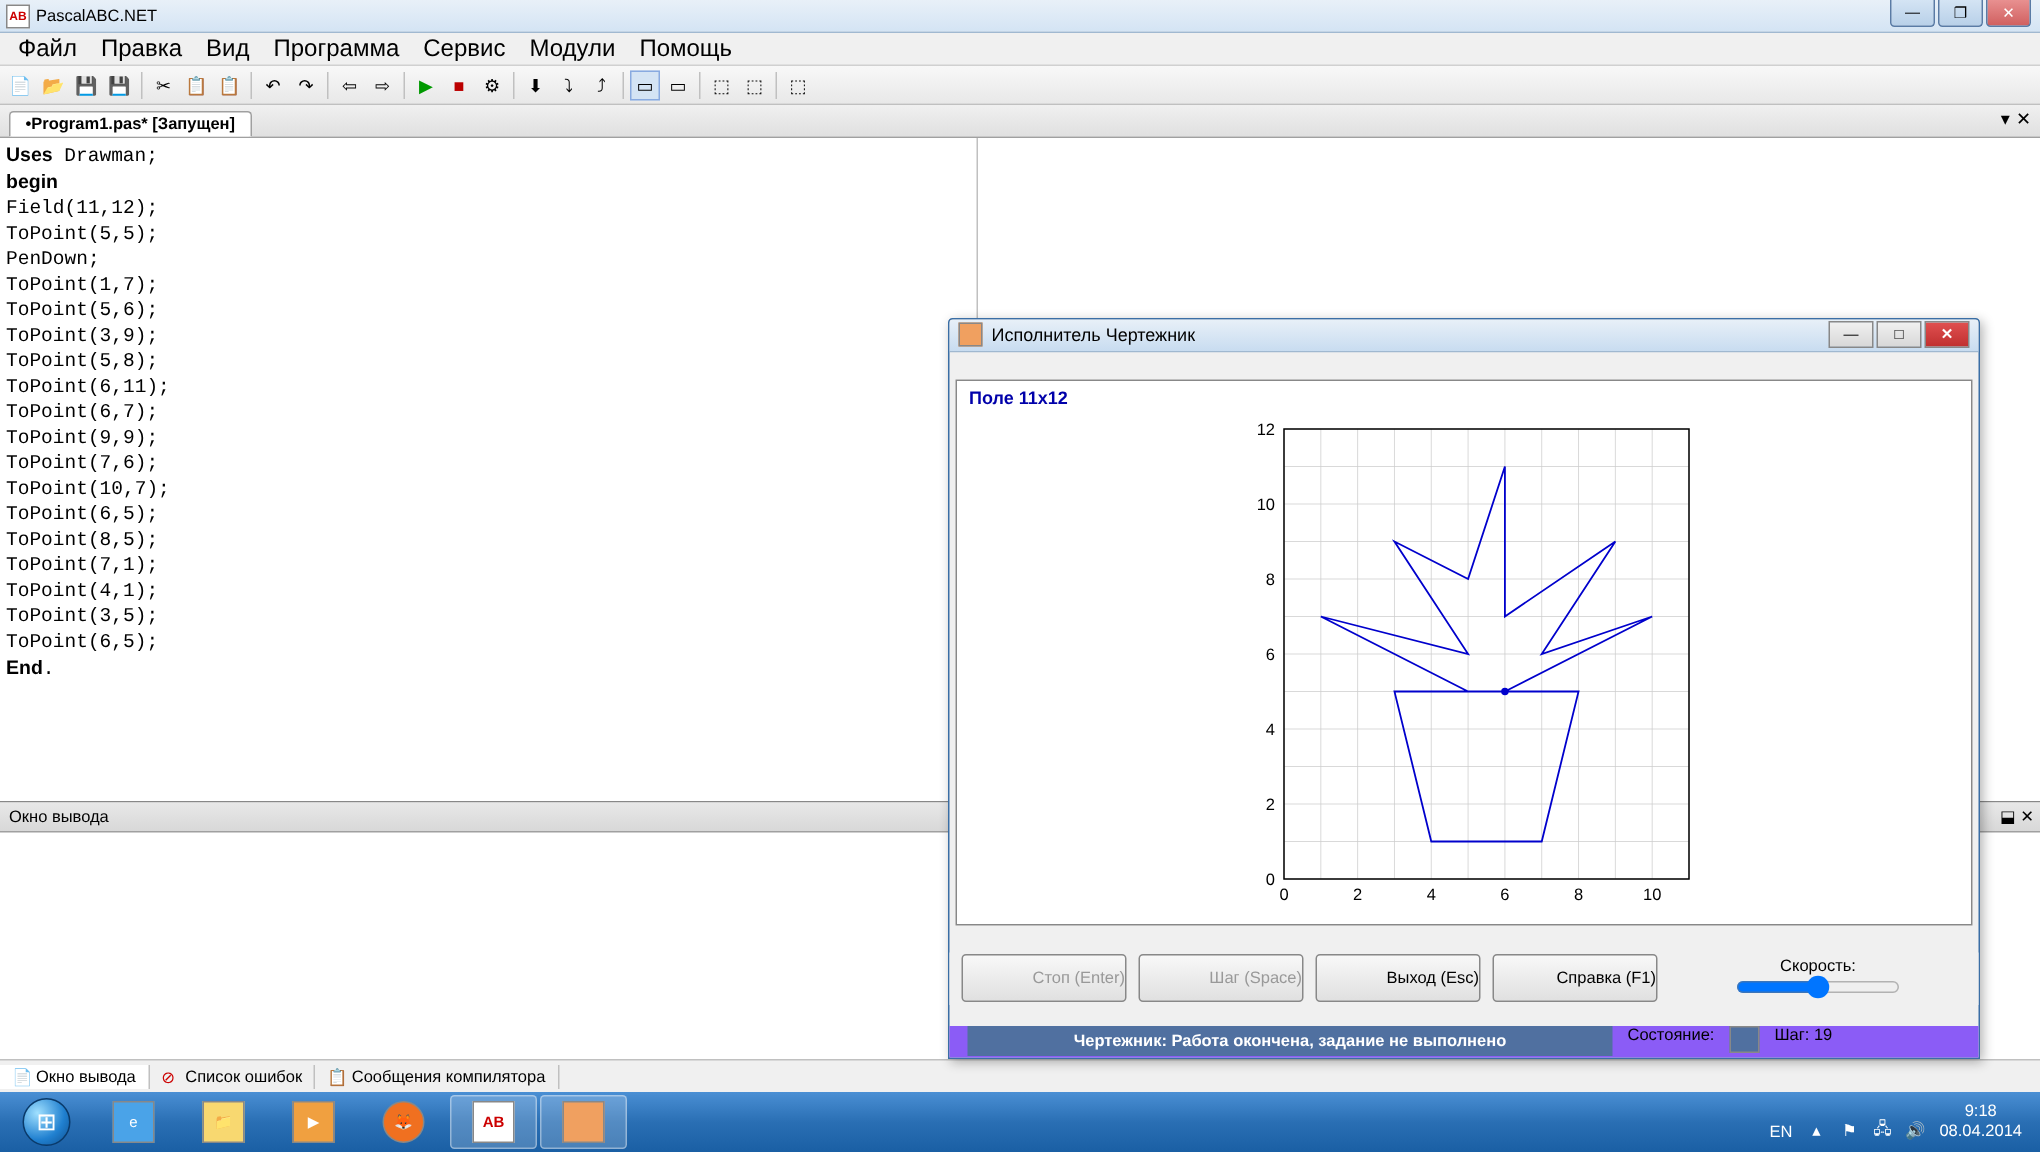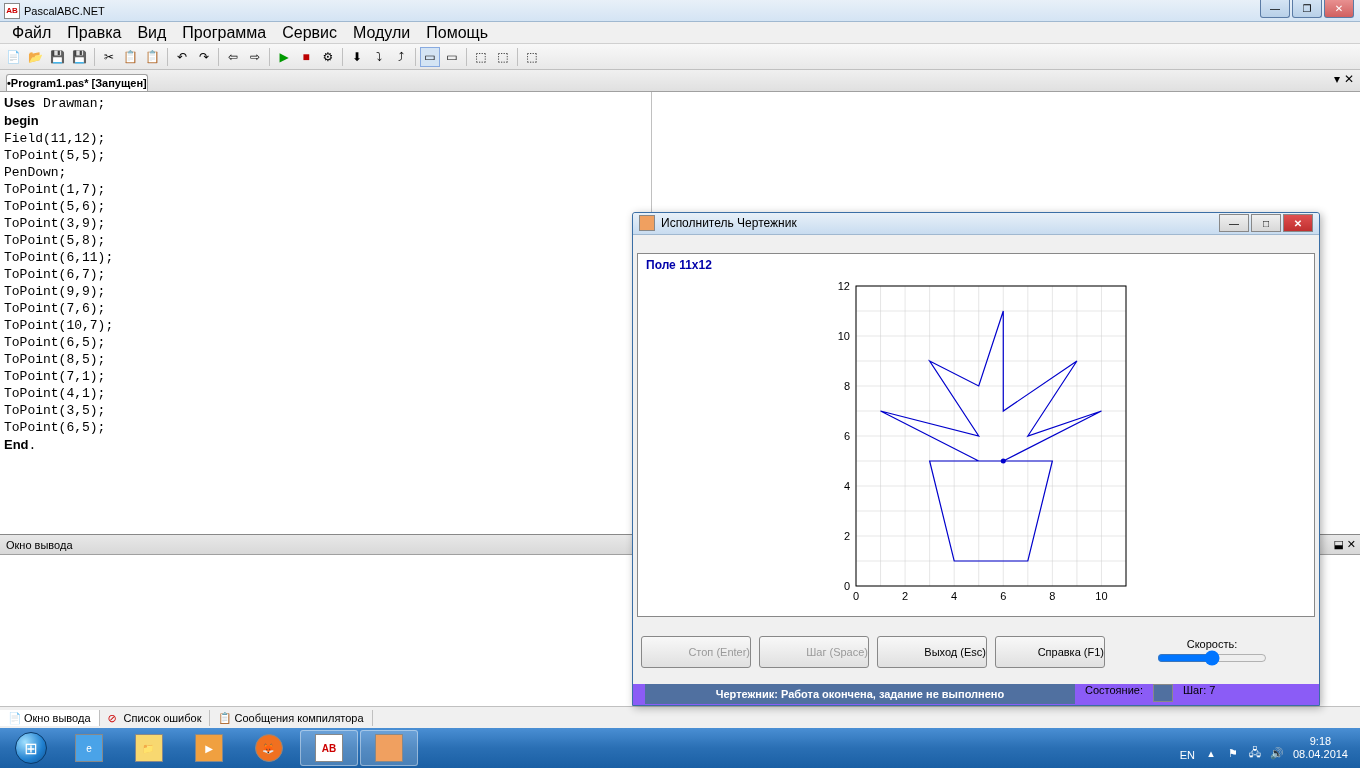--- a/index.html
+++ b/index.html
@@ -21,21 +21,21 @@
 .menubar { height: 22px; background: #f0f0f0; border-bottom: 1px solid #d0d0d0; display: flex; align-items: center; padding: 0 4px; font-size: 16px; }
 .menu-item { padding: 2px 8px; cursor: pointer; }
 
 
 .toolbar { height: 26px; background: linear-gradient(to bottom, #f8f8f8, #e8e8e8); border-bottom: 1px solid #c0c0c0; display: flex; align-items: center; padding: 0 4px; gap: 2px; }
 .tb-btn { width: 20px; height: 20px; border: 1px solid transparent; display: flex; align-items: center; justify-content: center; font-size: 12px; cursor: pointer; }
 .tb-sep { width: 1px; height: 18px; background: #c0c0c0; margin: 0 2px; }
 
 
 .tabbar { height: 22px; background: linear-gradient(to bottom, #f0f0f0, #e0e0e0); border-bottom: 1px solid #a0a0a0; display: flex; align-items: flex-end; padding: 0 6px; font-size: 11px; position: relative; }
-.tab { background: #fff; border: 1px solid #a0a0a0; border-bottom: none; padding: 2px 0; border-radius: 3px 3px 0 0; font-weight: bold; cursor: pointer; }
+.tab { background: #fff; border: 1px solid #a0a0a0; border-bottom: none; padding: 2px 10px; border-radius: 3px 3px 0 0; font-weight: bold; cursor: pointer; }
 .tabbar-right { position: absolute; right: 6px; top: 2px; display: flex; gap: 4px; font-size: 12px; }
 
 
 .editor-area { flex: 1; display: flex; overflow: hidden; }
 .editor { flex: 0 0 652px; background: #fff; padding: 2px 4px; font-family: 'Courier New', monospace; font-size: 13px; line-height: 17px; overflow: auto; white-space: pre; border-right: 1px solid #c0c0c0; position: relative; }
 .editor-right { flex: 1; background: #fff; }
 .editor .kw { font-weight: bold; }
 
 
 .output-panel { height: 194px; display: flex; flex-direction: column; border-top: 1px solid #888; }
@@ -274,21 +274,21 @@
     <button class="dm-btn">Справка (F1)</button>
     <div class="dm-slider-area">
       <span class="dm-label">Скорость:</span>
       <input type="range" class="dm-slider" min="0" max="10" value="5" style="">
     </div>
   </div>
   <div class="drawman-status">
     <div class="dm-status-msg">Чертежник: Работа окончена, задание не выполнено</div>
     <span class="dm-label">Состояние:</span>
     <div class="dm-state-box"></div>
-    <span class="dm-label">Шаг: 7</span>
+    <span class="dm-label">Шаг: 19</span>
   </div>
 </div>
 
 <div class="taskbar">
   <div class="start-btn">
     <div class="start-orb">⊞</div>
   </div>
   <div class="task-item">
       <div class="task-icon" style="background:#4aa3e8;color:#fff;">e</div>
     </div>

